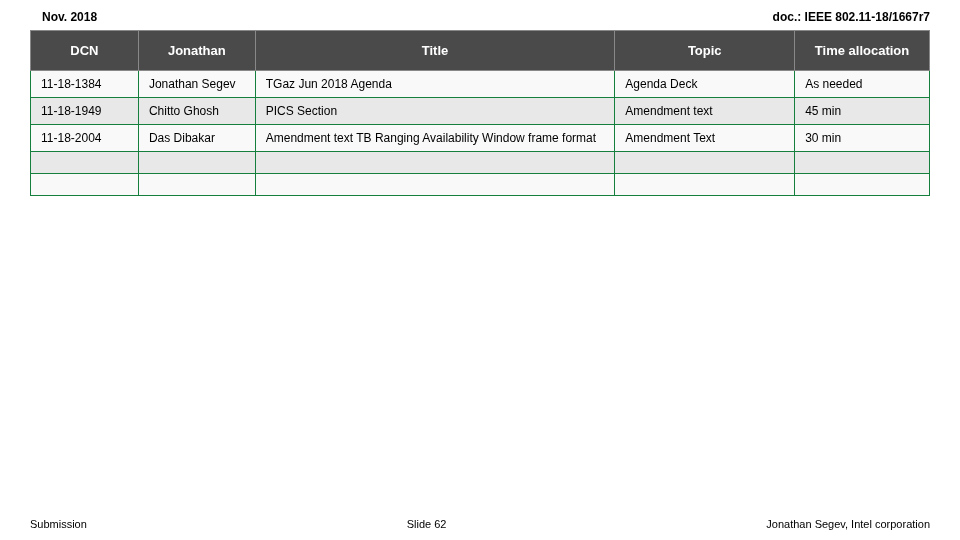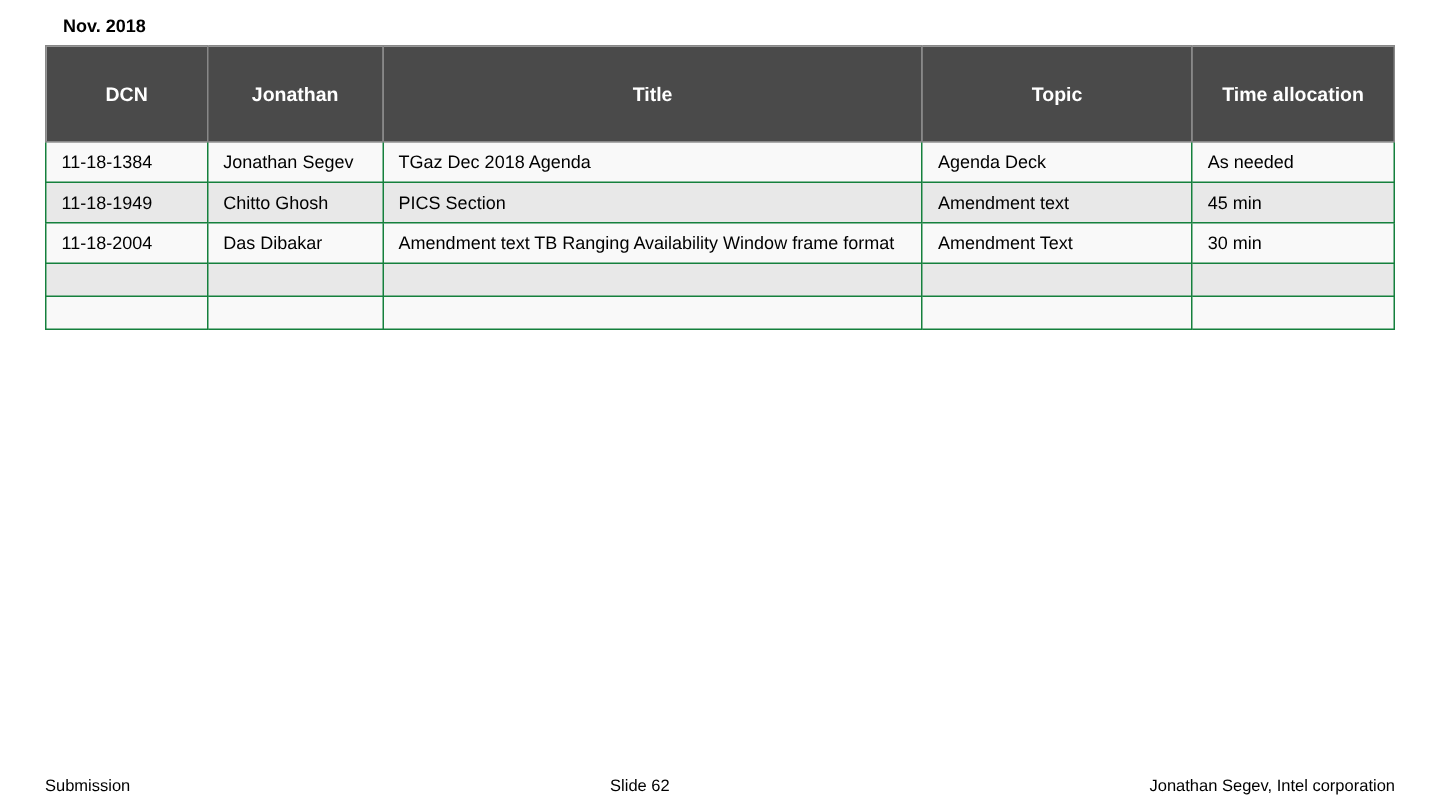--- a/index.html
+++ b/index.html
@@ -51,21 +51,21 @@
       width: 100%;
       border-collapse: collapse;
     }
 
     thead tr {
       background-color: #4a4a4a;
       color: #ffffff;
     }
 
     thead th {
-      padding: 24px 10px;
+      padding: 12px 10px;
       text-align: center;
       font-size: 13px;
       font-weight: bold;
       border: 1px solid #888;
       margin-top: 23px;
     }
 
     tbody tr {
       border: 1px solid #ccc;
     }
@@ -105,38 +105,39 @@
       gap: 44px;
     }
   </style>
 </head>
 <body>
 
 <div class="page">
 
   <div class="header">
     <span class="header-left">Nov. 2018</span>
+    <span class="header-right">doc.: IEEE 802.11-18/1667r7</span>
   </div>
 
 
   <table>
     <thead>
       <tr>
         <th class="col-dcn">DCN</th>
         <th class="col-presenter">Jonathan</th>
         <th class="col-title">Title</th>
         <th class="col-topic">Topic</th>
         <th class="col-time">Time allocation</th>
       </tr>
     </thead>
     <tbody id="table-body">
     <tr>
           <td>11-18-1384</td>
           <td>Jonathan Segev</td>
-          <td>TGaz Dec 2018 Agenda</td>
+          <td>TGaz Jun 2018 Agenda</td>
           <td>Agenda Deck</td>
           <td>As needed</td>
         </tr>
         <tr>
           <td>11-18-1949</td>
           <td>Chitto Ghosh</td>
           <td>PICS Section</td>
           <td>Amendment text</td>
           <td>45 min</td>
         </tr>

